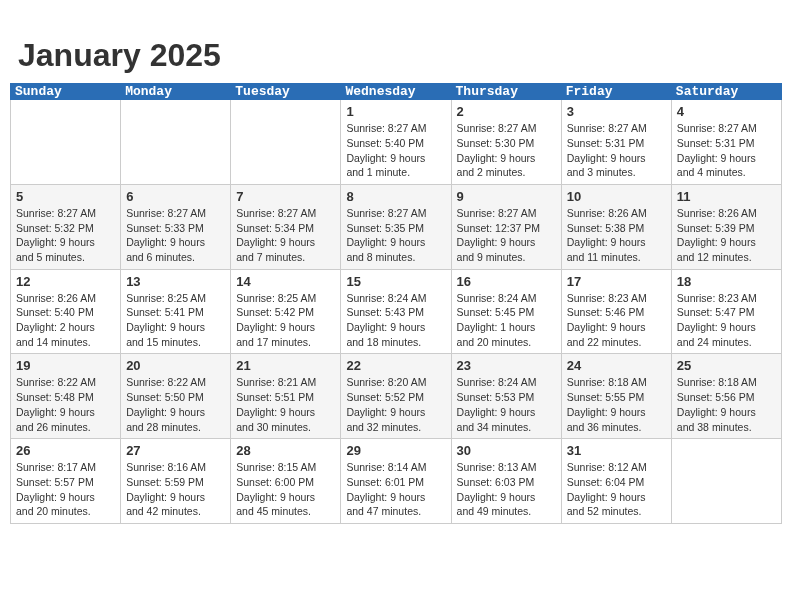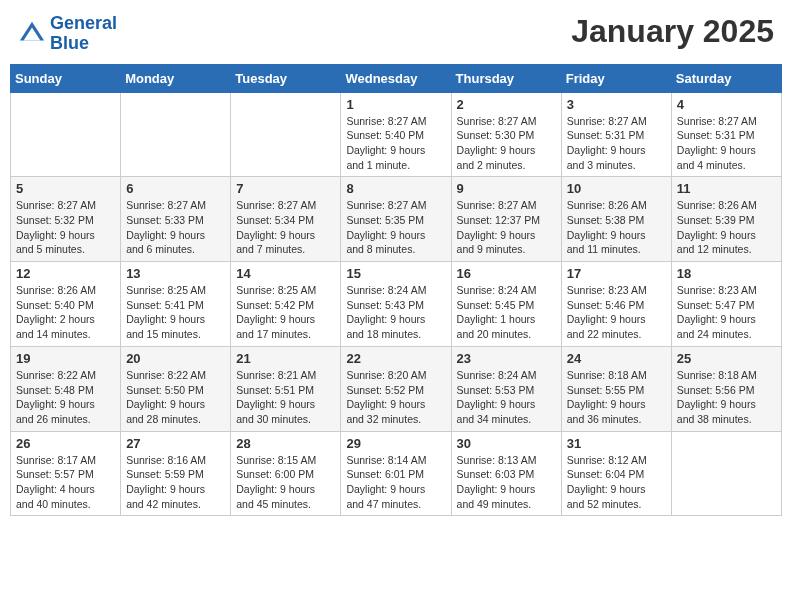--- a/index.html
+++ b/index.html
@@ -36,38 +36,40 @@
       height: 28px;
     }
     .title-area {
       text-align: right;
     }
     .month-year {
       font-size: 32px;
       font-weight: bold;
       color: #333;
       line-height: 1.1;
+      margin-top: 24px;
     }
     .location {
       font-size: 14px;
       color: #555;
     }
     .calendar {
       width: 100%;
       border-collapse: collapse;
       border: 1px solid #ccc;
     }
     .calendar th {
       background-color: #2a6db5;
       color: #fff;
       font-size: 13px;
       font-weight: bold;
-      padding: 6px 4px;
+      padding: 0 4px;
       text-align: left;
       border: 1px solid #2a6db5;
+      font-family: Liberation Mono, monospace;
     }
     .calendar td {
       border: 1px solid #ccc;
       vertical-align: top;
       padding: 4px 5px;
       font-size: 10.5px;
       color: #333;
       background: #fff;
       width: calc(100% / 7);
       height: 80px;
@@ -85,30 +87,20 @@
       line-height: 1.4;
     }
     .empty-cell {
       background: #fff !important;
     }
   </style>
 </head>
 <body>
 
 <div class="header">
-  <div class="logo">
-    <svg class="logo-icon" viewBox="0 0 30 30">
-      <polygon points="15,2 28,22 2,22" fill="#2a6db5"></polygon>
-      <polygon points="15,8 24,22 6,22" fill="#fff"></polygon>
-    </svg>
-    <div class="logo-text">
-      <div><span>General</span></div>
-      <div><span>Blue</span></div>
-    </div>
-  </div>
   <div class="title-area">
     <div class="month-year">January 2025</div>
   </div>
 </div>
 
 <table class="calendar">
   <thead>
     <tr>
     <th>Sunday</th>
         <th>Monday</th>
@@ -227,21 +219,21 @@
           <div class="cell-content"><span>Sunrise: 8:18 AM</span><br><span>Sunset: 5:55 PM</span><br><span>Daylight: 9 hours and 36 minutes.</span></div>
         </td>
         <td>
           <span class="day-num">25</span>
           <div class="cell-content"><span>Sunrise: 8:18 AM</span><br><span>Sunset: 5:56 PM</span><br><span>Daylight: 9 hours and 38 minutes.</span></div>
         </td>
       </tr>
       <tr>
         <td>
           <span class="day-num">26</span>
-          <div class="cell-content"><span>Sunrise: 8:17 AM</span><br><span>Sunset: 5:57 PM</span><br><span>Daylight: 4 hours and 40 minutes.</span></div>
+          <div class="cell-content"><span>Sunrise: 8:17 AM</span><br><span>Sunset: 5:57 PM</span><br><span>Daylight: 9 hours and 20 minutes.</span></div>
         </td>
         <td>
           <span class="day-num">27</span>
           <div class="cell-content"><span>Sunrise: 8:16 AM</span><br><span>Sunset: 5:59 PM</span><br><span>Daylight: 9 hours and 42 minutes.</span></div>
         </td>
         <td>
           <span class="day-num">28</span>
           <div class="cell-content"><span>Sunrise: 8:15 AM</span><br><span>Sunset: 6:00 PM</span><br><span>Daylight: 9 hours and 45 minutes.</span></div>
         </td>
         <td>

